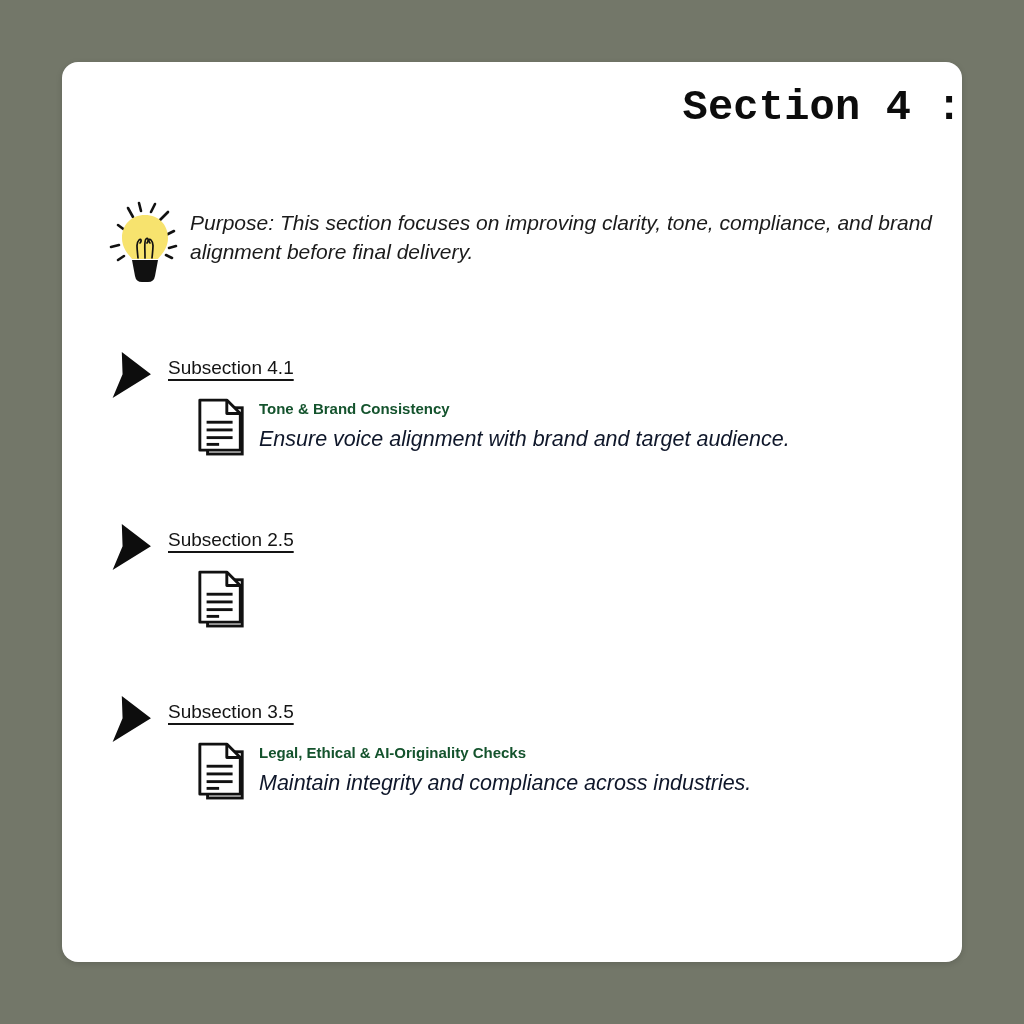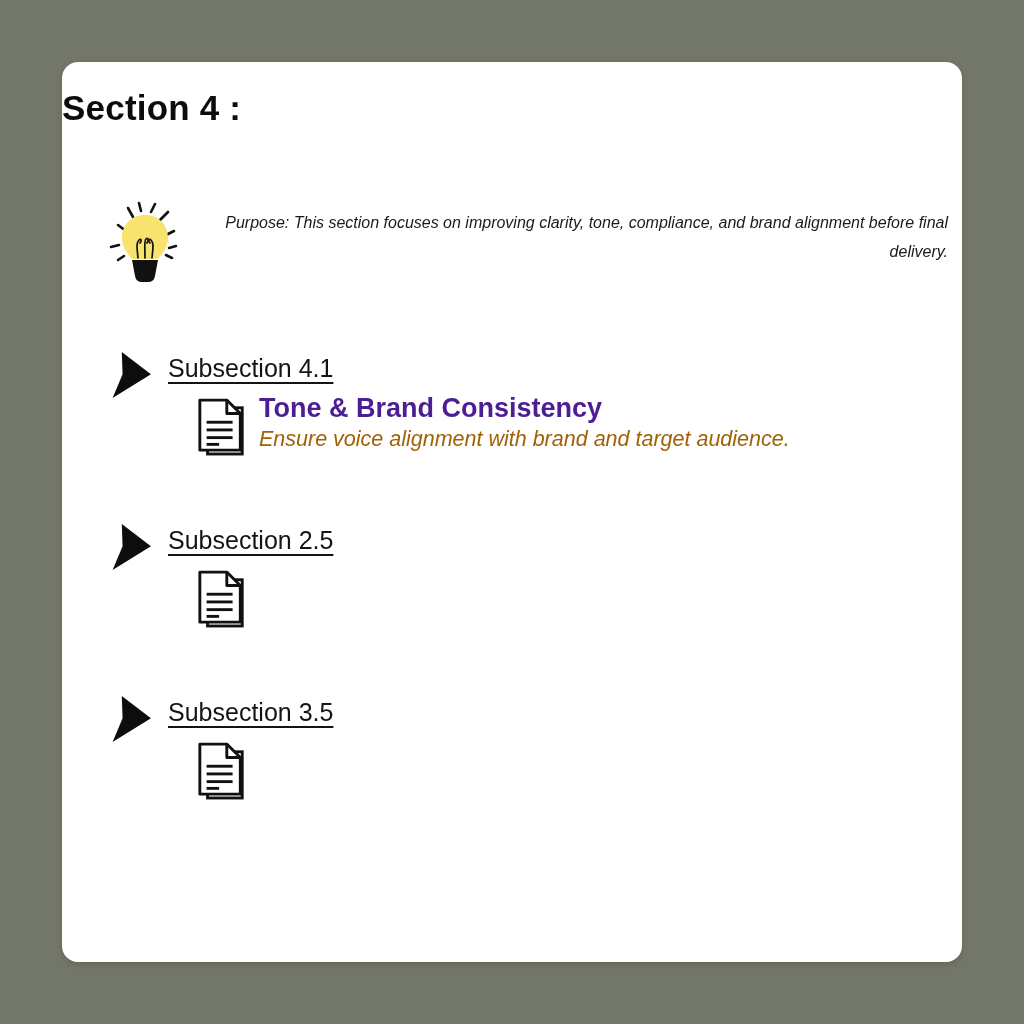--- a/index.html
+++ b/index.html
@@ -26,91 +26,91 @@
     height: 900px;
     background: #ffffff;
     border-radius: 16px;
     box-shadow: 0 2px 6px rgba(0,0,0,0.15);
   }
   .title {
     position: absolute;
     top: 24px;
     left: 0;
     width: 100%;
-    text-align: left;
-    font-size: 35px;
+    text-align: right;
+    font-size: 42px;
     line-height: 44px;
     font-weight: bold;
     color: #0c0c0c;
     letter-spacing: 0.2px;
+    font-family: Liberation Mono, monospace;
   }
   .purpose-icon {
     position: absolute;
     left: 44px;
     top: 136px;
     width: 78px;
     height: 94px;
   }
   .purpose-text {
     position: absolute;
-    left: 144px;
+    left: 128px;
     top: 146px;
     width: 742px;
     font-style: italic;
-    font-size: 16px;
+    font-size: 21px;
     line-height: 29px;
     color: #1b1b1b;
-    text-align: right;
   }
   .subsection { position: absolute; left: 0; width: 900px; height: 130px; }
   .sub-0 { top: 290px; }
   .sub-1 { top: 462px; }
   .sub-2 { top: 634px; }
   .arrow-icon {
     position: absolute;
     left: 48px;
     top: 0px;
     width: 42px;
     height: 46px;
   }
   .sub-title {
     position: absolute;
     left: 106px;
     top: 1px;
-    font-size: 25px;
+    font-size: 19px;
     line-height: 30px;
     color: #141414;
     text-decoration: underline;
     text-underline-offset: 5px;
     text-decoration-thickness: 1.5px;
     cursor: pointer;
   }
   .doc-icon {
     position: absolute;
     left: 134px;
     top: 46px;
     width: 52px;
     height: 60px;
   }
   .sub-text {
     position: absolute;
     left: 197px;
     top: 41px;
   }
   .sub-heading {
-    font-size: 27px;
+    font-size: 15px;
     line-height: 31px;
     font-weight: bold;
-    color: #4c1d95;
+    color: #14532d;
   }
   .sub-desc {
     font-size: 21.5px;
     line-height: 31px;
     font-style: italic;
-    color: #a16207;
+    color: #0f172a;
   }
 </style>
 </head>
 <body>
 
 <div class="stage">
   <div class="card">
 
     <div class="title">
       <div>Section 4 :</div>
@@ -191,16 +191,20 @@
         <rect x="12" y="10" width="36" height="48" fill="#ffffff" stroke="#111111" stroke-width="3"></rect>
         <path d="M4 2 L32 2 L46 16 L46 54 L4 54 Z" fill="#ffffff" stroke="#111111" stroke-width="3" stroke-linejoin="round"></path>
         <path d="M32 2 L32 16 L46 16" fill="none" stroke="#111111" stroke-width="3" stroke-linejoin="round"></path>
         <g stroke="#111111" stroke-width="3">
           <line x1="11" y1="25" x2="38" y2="25"></line>
           <line x1="11" y1="33" x2="38" y2="33"></line>
           <line x1="11" y1="41" x2="38" y2="41"></line>
           <line x1="11" y1="48" x2="24" y2="48"></line>
         </g>
       </svg>
+      <div class="sub-text">
+        <div class="sub-heading">Legal, Ethical &amp; AI-Originality Checks</div>
+        <div class="sub-desc">Maintain integrity and compliance across industries.</div>
+      </div>
     </div>
 
   </div>
 </div>
 
 </body></html>

